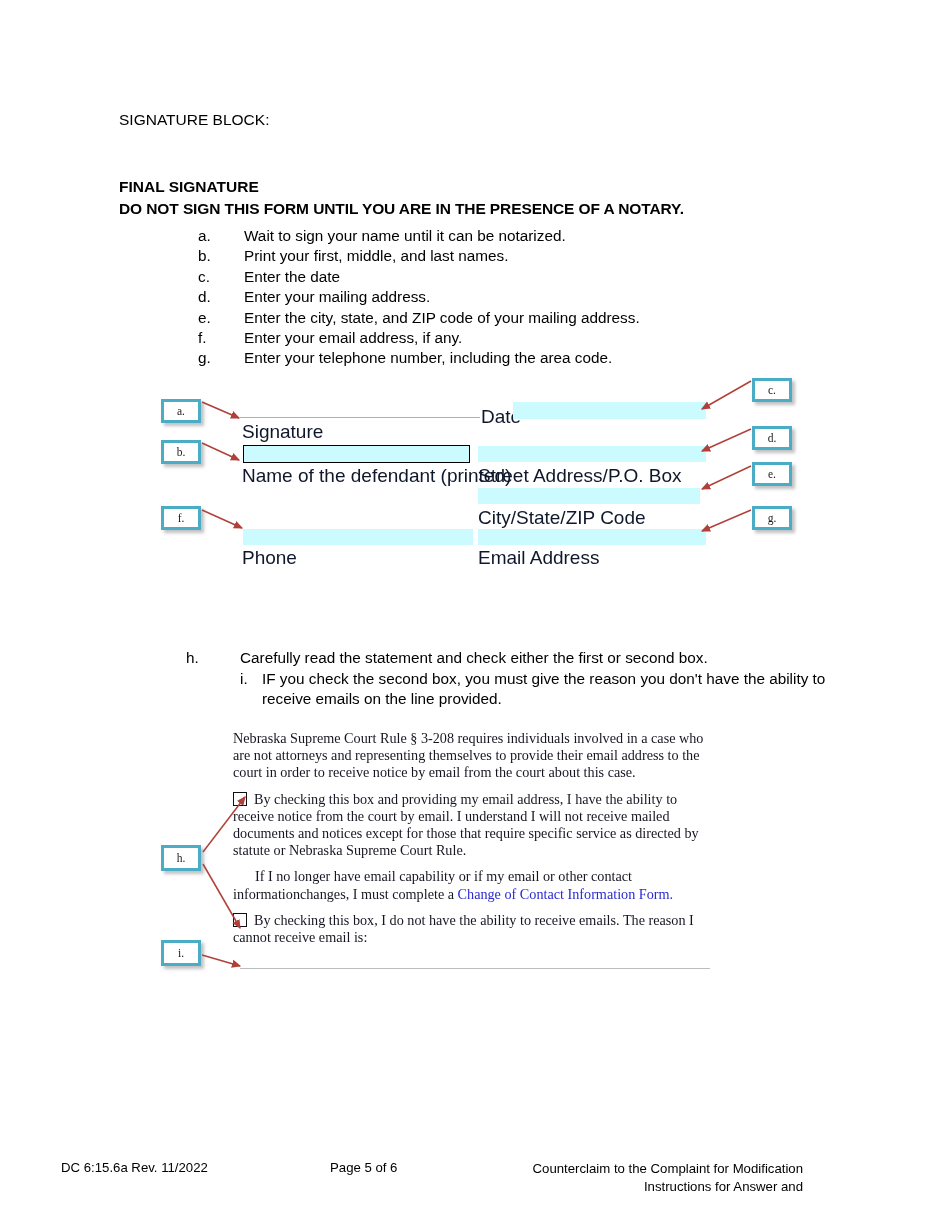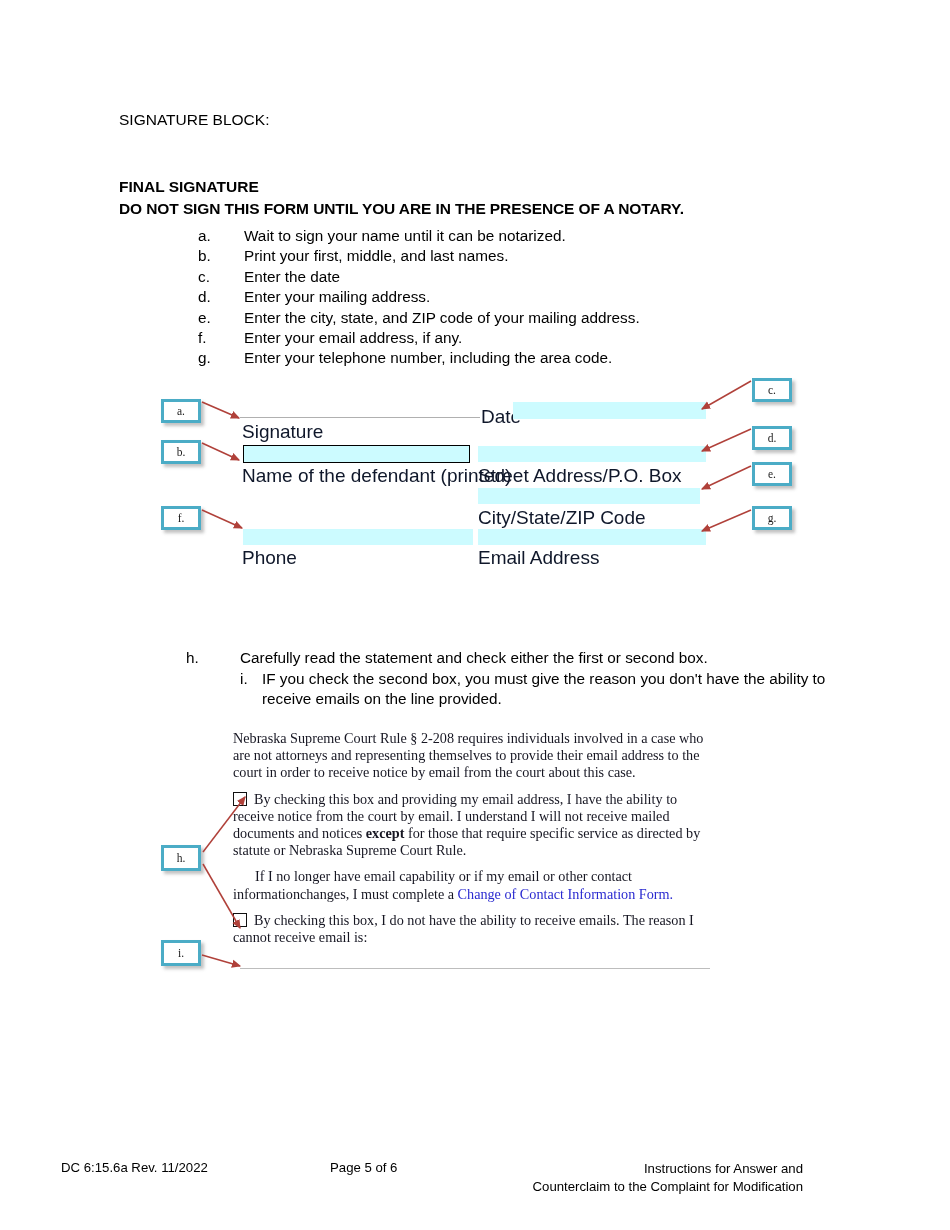--- a/index.html
+++ b/index.html
@@ -121,21 +121,21 @@
     display: inline-block;
     width: 14px;
     height: 14px;
     border: 1.6px solid #111111;
     box-sizing: border-box;
     background: #ffffff;
     vertical-align: -2px;
     margin-right: 7px;
   }
   .linkish { color: #2a2ad0; }
-  .bold-ex { font-weight: bold; }
+  .bold-ex { font-weight: normal; }
   .answer-rule {
     position: absolute;
     left: 240px;
     top: 968px;
     width: 470px;
     border-top: 1px solid #bdbdbd;
   }
 
   
   .footer { position: absolute; left: 0; top: 1160px; width: 950px; height: 60px; }
@@ -245,21 +245,21 @@
       <span class="h-marker">h.</span>
       <span class="h-text">Carefully read the statement and check either the first or second box.</span>
     </div>
     <div class="i-row">
       <span class="i-marker">i.</span>
       <span class="i-text">IF you check the second box, you must give the reason you don't have the ability to receive emails on the line provided.</span>
     </div>
   </div>
 
   <div class="rule-block">
-    <p class="rule-para">Nebraska Supreme Court Rule § 2-208 requires individuals involved in a case who are not attorneys and representing themselves to provide their email address to the court in order to receive notice by email from the court about this case.</p>
+    <p class="rule-para">Nebraska Supreme Court Rule § 3-208 requires individuals involved in a case who are not attorneys and representing themselves to provide their email address to the court in order to receive notice by email from the court about this case.</p>
 
     <p class="cb-para">
       <span class="chkbox"></span><span>By checking this box and providing my email address, I have the ability to receive notice from the court by email. I understand I will not receive mailed documents and notices </span><span class="bold-ex">except</span><span> for those that require specific service as directed by statute or Nebraska Supreme Court Rule.</span>
     </p>
 
     <p class="rule-indent">
       <span>If I no longer have email capability or if my email or other contact informationchanges, I must complete a </span><span class="linkish">Change of Contact Information Form.</span>
     </p>
 
     <p class="cb-para">
@@ -303,18 +303,18 @@
       <line x1="203" y1="864" x2="240" y2="928"></line>
 
       <line x1="202" y1="955" x2="240" y2="966"></line>
     </g>
   </svg>
 
   <div class="footer">
     <div class="ft-left">DC 6:15.6a Rev. 11/2022</div>
     <div class="ft-center">Page 5 of 6</div>
     <div class="ft-right">
+      <div>Counterclaim to the Complaint for Modification</div>
       <div>Instructions for Answer and</div>
-      <div>Counterclaim to the Complaint for Modification</div>
     </div>
   </div>
 
 </div>
 
 </body></html>

